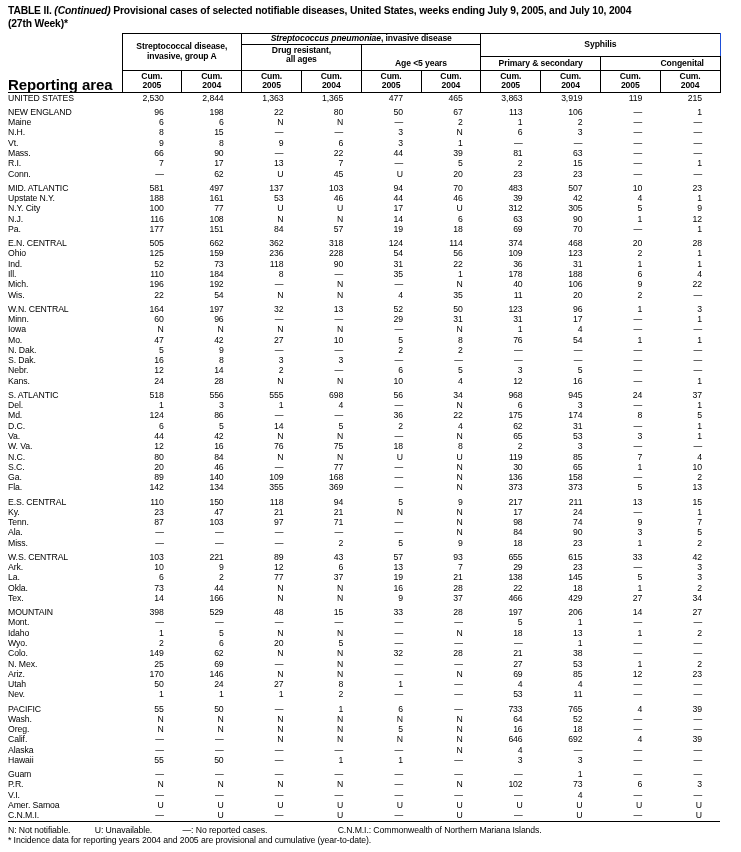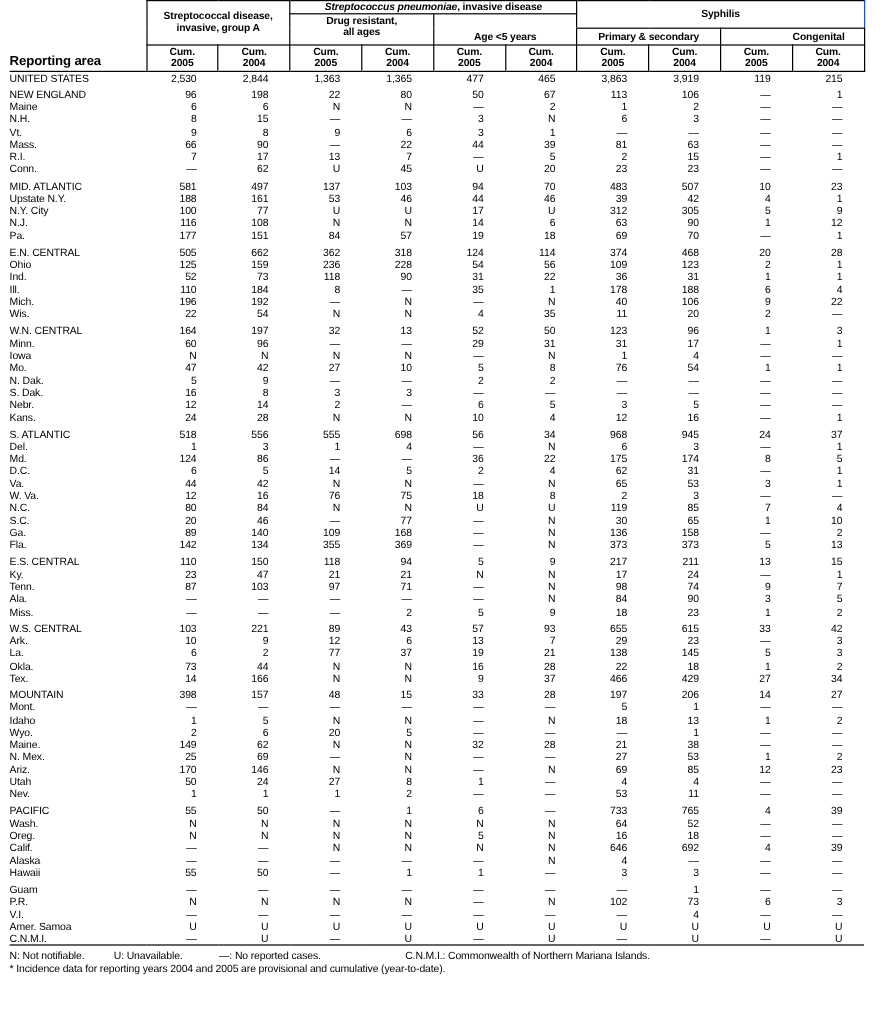--- a/index.html
+++ b/index.html
@@ -6,21 +6,21 @@
   body{width:741px;height:852px;font-family:"Liberation Sans","DejaVu Sans",sans-serif;color:#000;}
   .page{position:relative;width:741px;height:852px;background:#fff;overflow:hidden;}
   .title-block{margin:5px 8px 3px 8px;font-size:10.3px;font-weight:bold;line-height:12.6px;letter-spacing:-0.15px;}
   .title-block .cont{font-style:italic;}
   table.mmwr{border-collapse:collapse;table-layout:fixed;margin-left:8px;width:712px;border-bottom:1.6px solid #000;}
   col.c-stub{width:114px;}
   col.c-num{width:59.8px;}
   th,td{margin:0;padding:0;}
   thead th{font-weight:bold;font-size:8.6px;line-height:9.6px;text-align:center;vertical-align:middle;letter-spacing:-0.1px;}
   tr.hr1{height:10px;} tr.hr2{height:12px;} tr.hr3{height:14px;} tr.hr4{height:22px;margin-top:32px;}
-  .th-stub{text-align:left;vertical-align:bottom;border-bottom:1.6px solid #000;padding-bottom:2px;font-size:11px;}
+  .th-stub{text-align:left;vertical-align:bottom;border-bottom:1.6px solid #000;padding-bottom:2px;font-size:15px;}
   .th-groupa{border-top:1px solid #000;border-left:1px solid #000;border-right:1px solid #000;border-bottom:1px solid #000;}
   .th-pneu{border-top:1px solid #000;border-bottom:1px solid #000;border-right:1px solid #000;}
   .th-pneu .it{font-style:italic;}
   .th-syph{border-top:1px solid #000;border-bottom:1px solid #000;border-right:1px solid #1d4ed8;}
   .th-drug{border-right:1px solid #000;border-bottom:1px solid #000;vertical-align:top;padding-top:1px;}
   .th-age5{border-right:1px solid #000;border-bottom:1px solid #000;vertical-align:bottom;padding-bottom:1px;}
   .th-ps{border-right:1px solid #000;border-bottom:1px solid #000;vertical-align:bottom;padding-bottom:1px;}
   .th-cong{border-right:1px solid #000;border-bottom:1px solid #000;vertical-align:bottom;padding-bottom:1px;padding-left:44px;}
   .th-cum{border-left:1px solid #000;border-bottom:1.6px solid #000;}
   .th-cum.last{border-right:1px solid #000;}
@@ -32,20 +32,24 @@
   .footnotes .legend span{display:inline-block;}
   .footnotes .g-a{margin-right:22px;}
   .footnotes .g-b{margin-right:28px;}
   .footnotes .g-c{margin-right:68px;}
 </style>
 </head>
 <body>
 
 <div class="page">
 
+  <div class="title-block">
+    <div><span>TABLE II.</span><span class="cont"> (Continued) </span><span>Provisional cases of selected notifiable diseases, United States, weeks ending July 9, 2005, and July 10, 2004</span></div>
+    <div>(27th Week)*</div>
+  </div>
 
   <table class="mmwr">
     <colgroup>
       <col class="c-stub">
       <col class="c-num">
         <col class="c-num">
         <col class="c-num">
         <col class="c-num">
         <col class="c-num">
       <col class="c-num">
@@ -690,21 +694,21 @@
           <td class="val">9</td>
           <td class="val">37</td>
           <td class="val">466</td>
           <td class="val">429</td>
           <td class="val">27</td>
           <td class="val">34</td>
         </tr>
         <tr class="section-first">
           <td class="area">MOUNTAIN</td>
           <td class="val">398</td>
-          <td class="val">157</td>
+          <td class="val">529</td>
           <td class="val">48</td>
           <td class="val">15</td>
           <td class="val">33</td>
           <td class="val">28</td>
           <td class="val">197</td>
           <td class="val">206</td>
           <td class="val">14</td>
           <td class="val">27</td>
         </tr>
         <tr>
@@ -740,21 +744,21 @@
           <td class="val">20</td>
           <td class="val">5</td>
           <td class="val">—</td>
           <td class="val">—</td>
           <td class="val">—</td>
           <td class="val">1</td>
           <td class="val">—</td>
           <td class="val">—</td>
         </tr>
         <tr>
-          <td class="area">Maine.</td>
+          <td class="area">Colo.</td>
           <td class="val">149</td>
           <td class="val">62</td>
           <td class="val">N</td>
           <td class="val">N</td>
           <td class="val">32</td>
           <td class="val">28</td>
           <td class="val">21</td>
           <td class="val">38</td>
           <td class="val">—</td>
           <td class="val">—</td>

